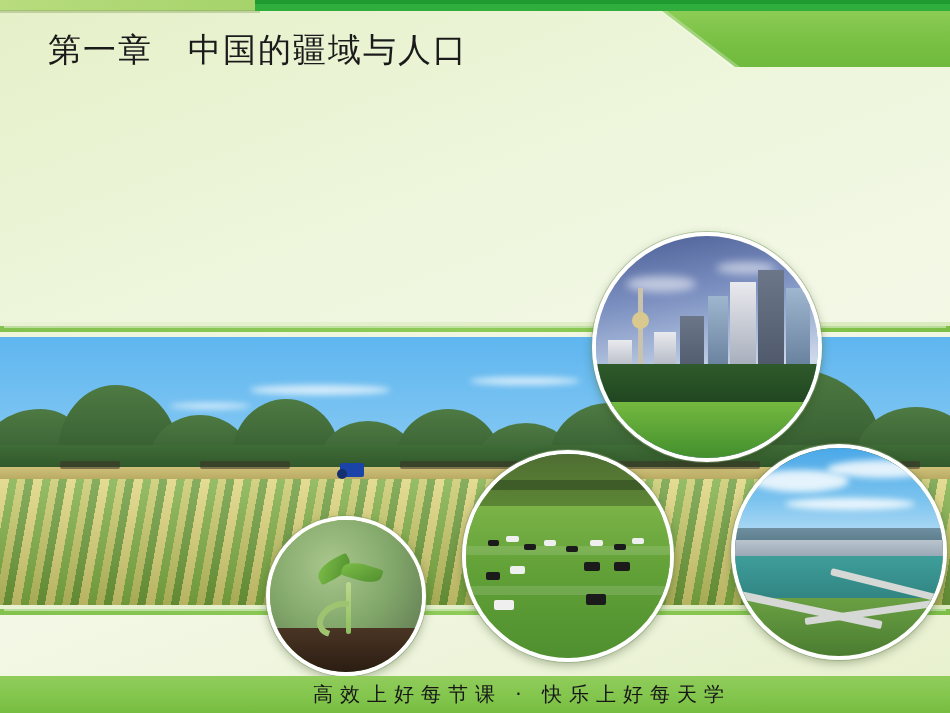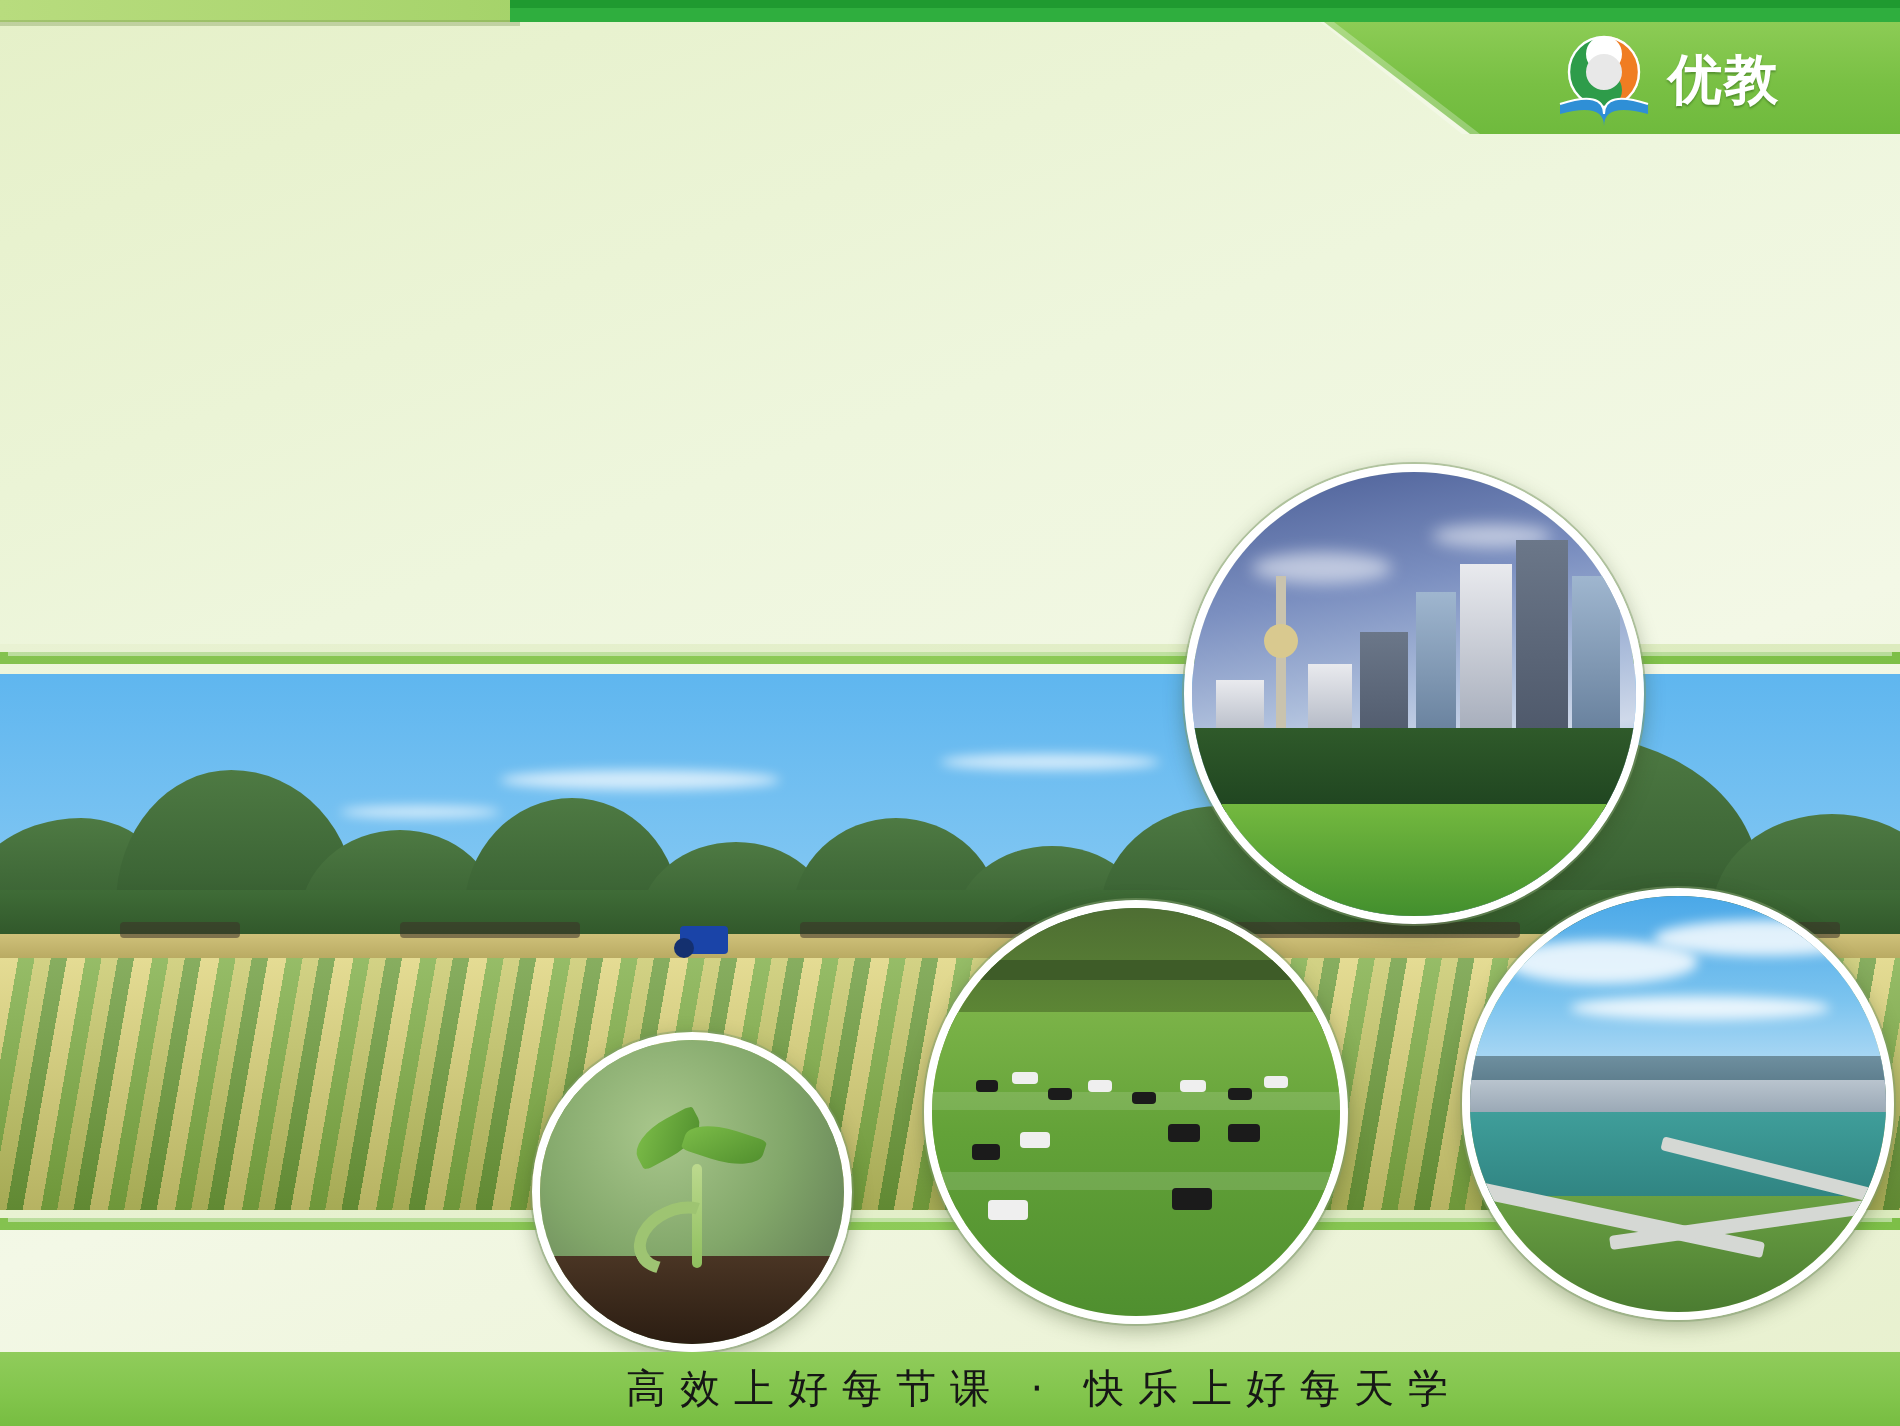--- a/index.html
+++ b/index.html
@@ -148,35 +148,22 @@
 
 <div class="slide">
 
   <div class="topstrip-left"></div>
   <div class="topstrip-left-shadow"></div>
   <div class="topstrip-dark"></div>
   <div class="topstrip-dark2"></div>
   <div class="header-green"></div>
   <div class="header-green-edge"></div>
 
-  <div class="logo">
-    <div class="logo-mark">
-      <svg width="54" height="50" viewBox="0 0 54 50" aria-hidden="true">
-        <circle cx="27" cy="21" r="18" fill="#ffffff"></circle>
-        <path d="M27 3 a18 18 0 0 1 0 36 a9 9 0 0 1 0 -18 a9 9 0 0 0 0 -18 z" fill="#f07d22"></path>
-        <path d="M27 3 a18 18 0 0 0 0 36 a9 9 0 0 0 0 -18 a9 9 0 0 1 0 -18 z" fill="#2e9c4a"></path>
-        <path d="M27 12 a9 9 0 0 1 0 18 a9 9 0 0 1 0 -18 z" fill="#e8e8e8"></path>
-        <circle cx="27" cy="21" r="17.5" fill="none" stroke="#ffffff" stroke-width="1.2"></circle>
-        <path d="M5 37 q22 -7 22 5 q0 -12 22 -5 l0 5 q-22 -6 -22 6 q0 -12 -22 -6 z" fill="#2f8fd6"></path>
-        <path d="M5 37 q22 -7 22 5 q0 -12 22 -5" fill="none" stroke="#ffffff" stroke-width="1"></path>
-      </svg>
-    </div>
-    <span class="logo-word">优教</span>
-  </div>
-
+
+  <div class="chapter-title">第一章　中国的疆域与人口</div>
 
   <div class="divider divider-top">
     <div class="pale"></div>
     <div class="bright"></div>
     <div class="shine"></div>
   </div>
 
   <div class="photo-main">
     <div class="sky"></div>
     <div class="cloud" style="left:250px;top:48px;width:140px;height:10px;"></div>

